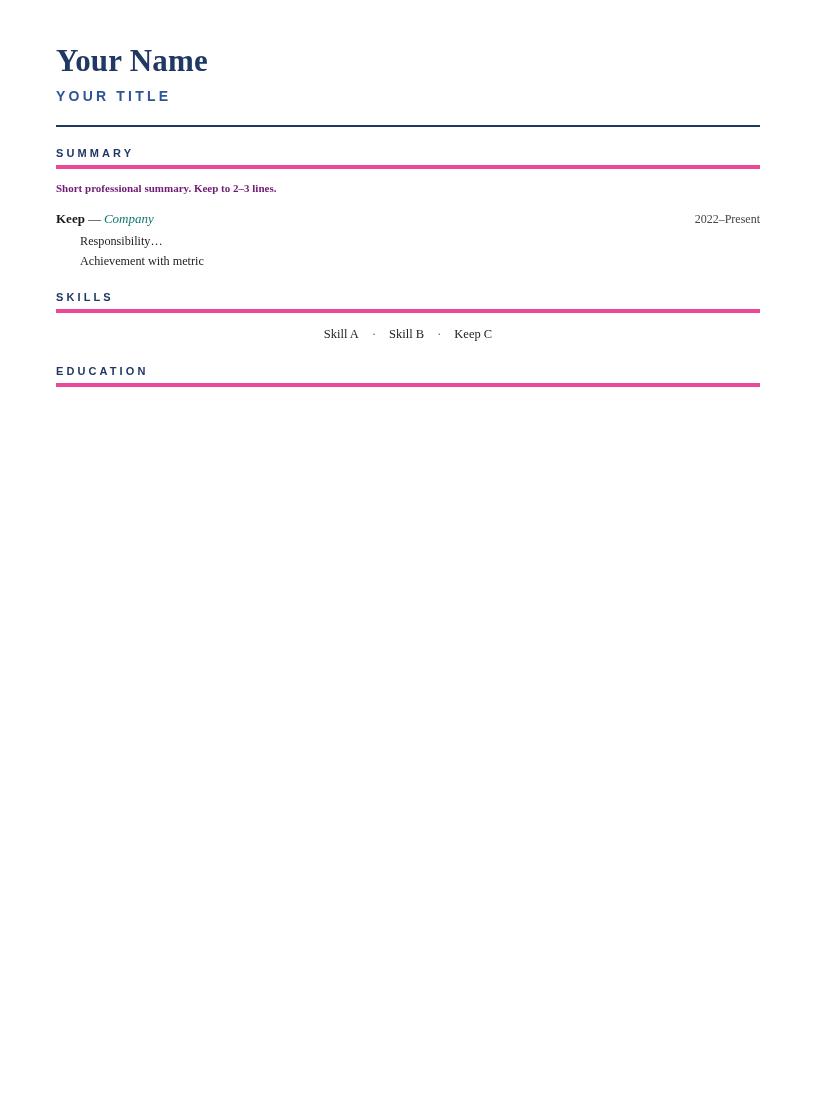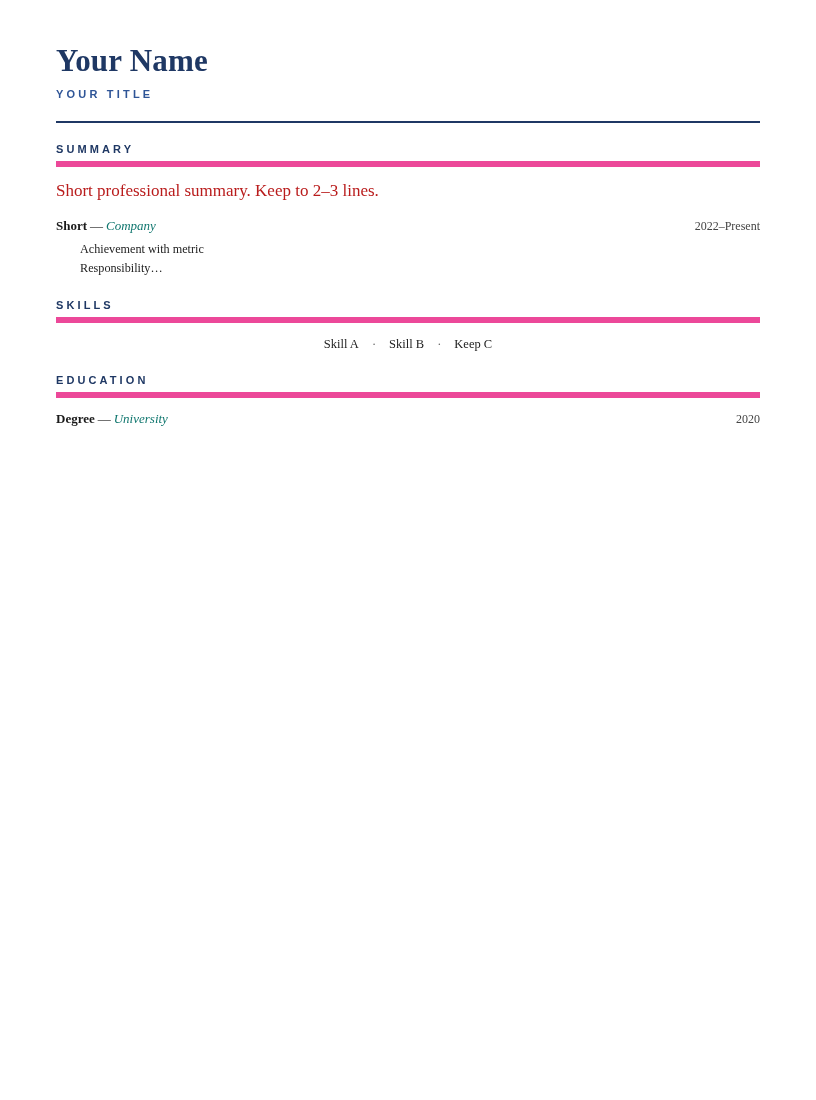--- a/index.html
+++ b/index.html
@@ -34,21 +34,21 @@
     font-size: 31px;
     font-weight: 700;
     color: #1f3864;
     letter-spacing: 0.2px;
     line-height: 1.1;
     margin: 0;
   }
   .title {
     margin-top: 10px;
     font-family: "Liberation Sans", sans-serif;
-    font-size: 11px;
+    font-size: 14px;
     font-weight: 700;
     letter-spacing: 3.2px;
     color: #2f5597;
     text-transform: uppercase;
   }
   .rule-top {
     margin-top: 21px;
     border-top: 2px solid #1f3864;
     height: 0;
   }
@@ -59,31 +59,32 @@
   }
   .section-head {
     font-family: "Liberation Sans", sans-serif;
     font-size: 11px;
     font-weight: 700;
     letter-spacing: 3.1px;
     color: #1f3864;
     text-transform: uppercase;
     padding-top: 20px;
     padding-bottom: 6px;
-    border-bottom: 6px solid #ec4899;
+    border-bottom: 4px solid #ec4899;
   }
   .section-body {
     padding-top: 10px;
     font-size: 12.5px;
     line-height: 1.55;
     color: #222;
   }
   .summary-text {
-    font-size: 17px;
-    color: #b91c1c;
+    font-size: 11px;
+    color: #701a75;
+    font-weight: bold;
   }
 
   
   .entry {
     margin-top: 0;
   }
   .entry-line {
     display: flex;
     align-items: baseline;
     justify-content: space-between;
@@ -160,53 +161,43 @@
       <div class="section-body">
         <div class="summary-text">Short professional summary. Keep to 2–3 lines.</div>
       </div>
     </div>
 
     <div class="section experience">
       <div class="section-body">
         <div class="entry">
           <div class="entry-line">
             <div class="entry-left">
-              <span class="entry-role">Short</span><span class="entry-dash">—</span><span class="entry-org">Company</span>
+              <span class="entry-role">Keep</span><span class="entry-dash">—</span><span class="entry-org">Company</span>
             </div>
             <div class="entry-date">2022–Present</div>
           </div>
           <ul class="bullets">
+            <li>Responsibility…</li>
             <li>Achievement with metric</li>
-            <li>Responsibility…</li>
           </ul>
         </div>
       </div>
     </div>
 
     <div class="section skills">
       <div class="section-head">SKILLS</div>
       <div class="section-body">
         <div class="skills-row">
           <span class="skill">Skill A</span>
           <span class="skill-sep">·</span>
           <span class="skill">Skill B</span>
           <span class="skill-sep">·</span>
           <span class="skill">Keep C</span>
         </div>
       </div>
     </div>
 
     <div class="section education">
       <div class="section-head">EDUCATION</div>
-      <div class="section-body">
-        <div class="entry">
-          <div class="entry-line">
-            <div class="entry-left">
-              <span class="entry-role">Degree</span><span class="entry-dash">—</span><span class="entry-org">University</span>
-            </div>
-            <div class="entry-date">2020</div>
-          </div>
-        </div>
-      </div>
     </div>
 
   </div>
 </div>
 
 </body></html>

